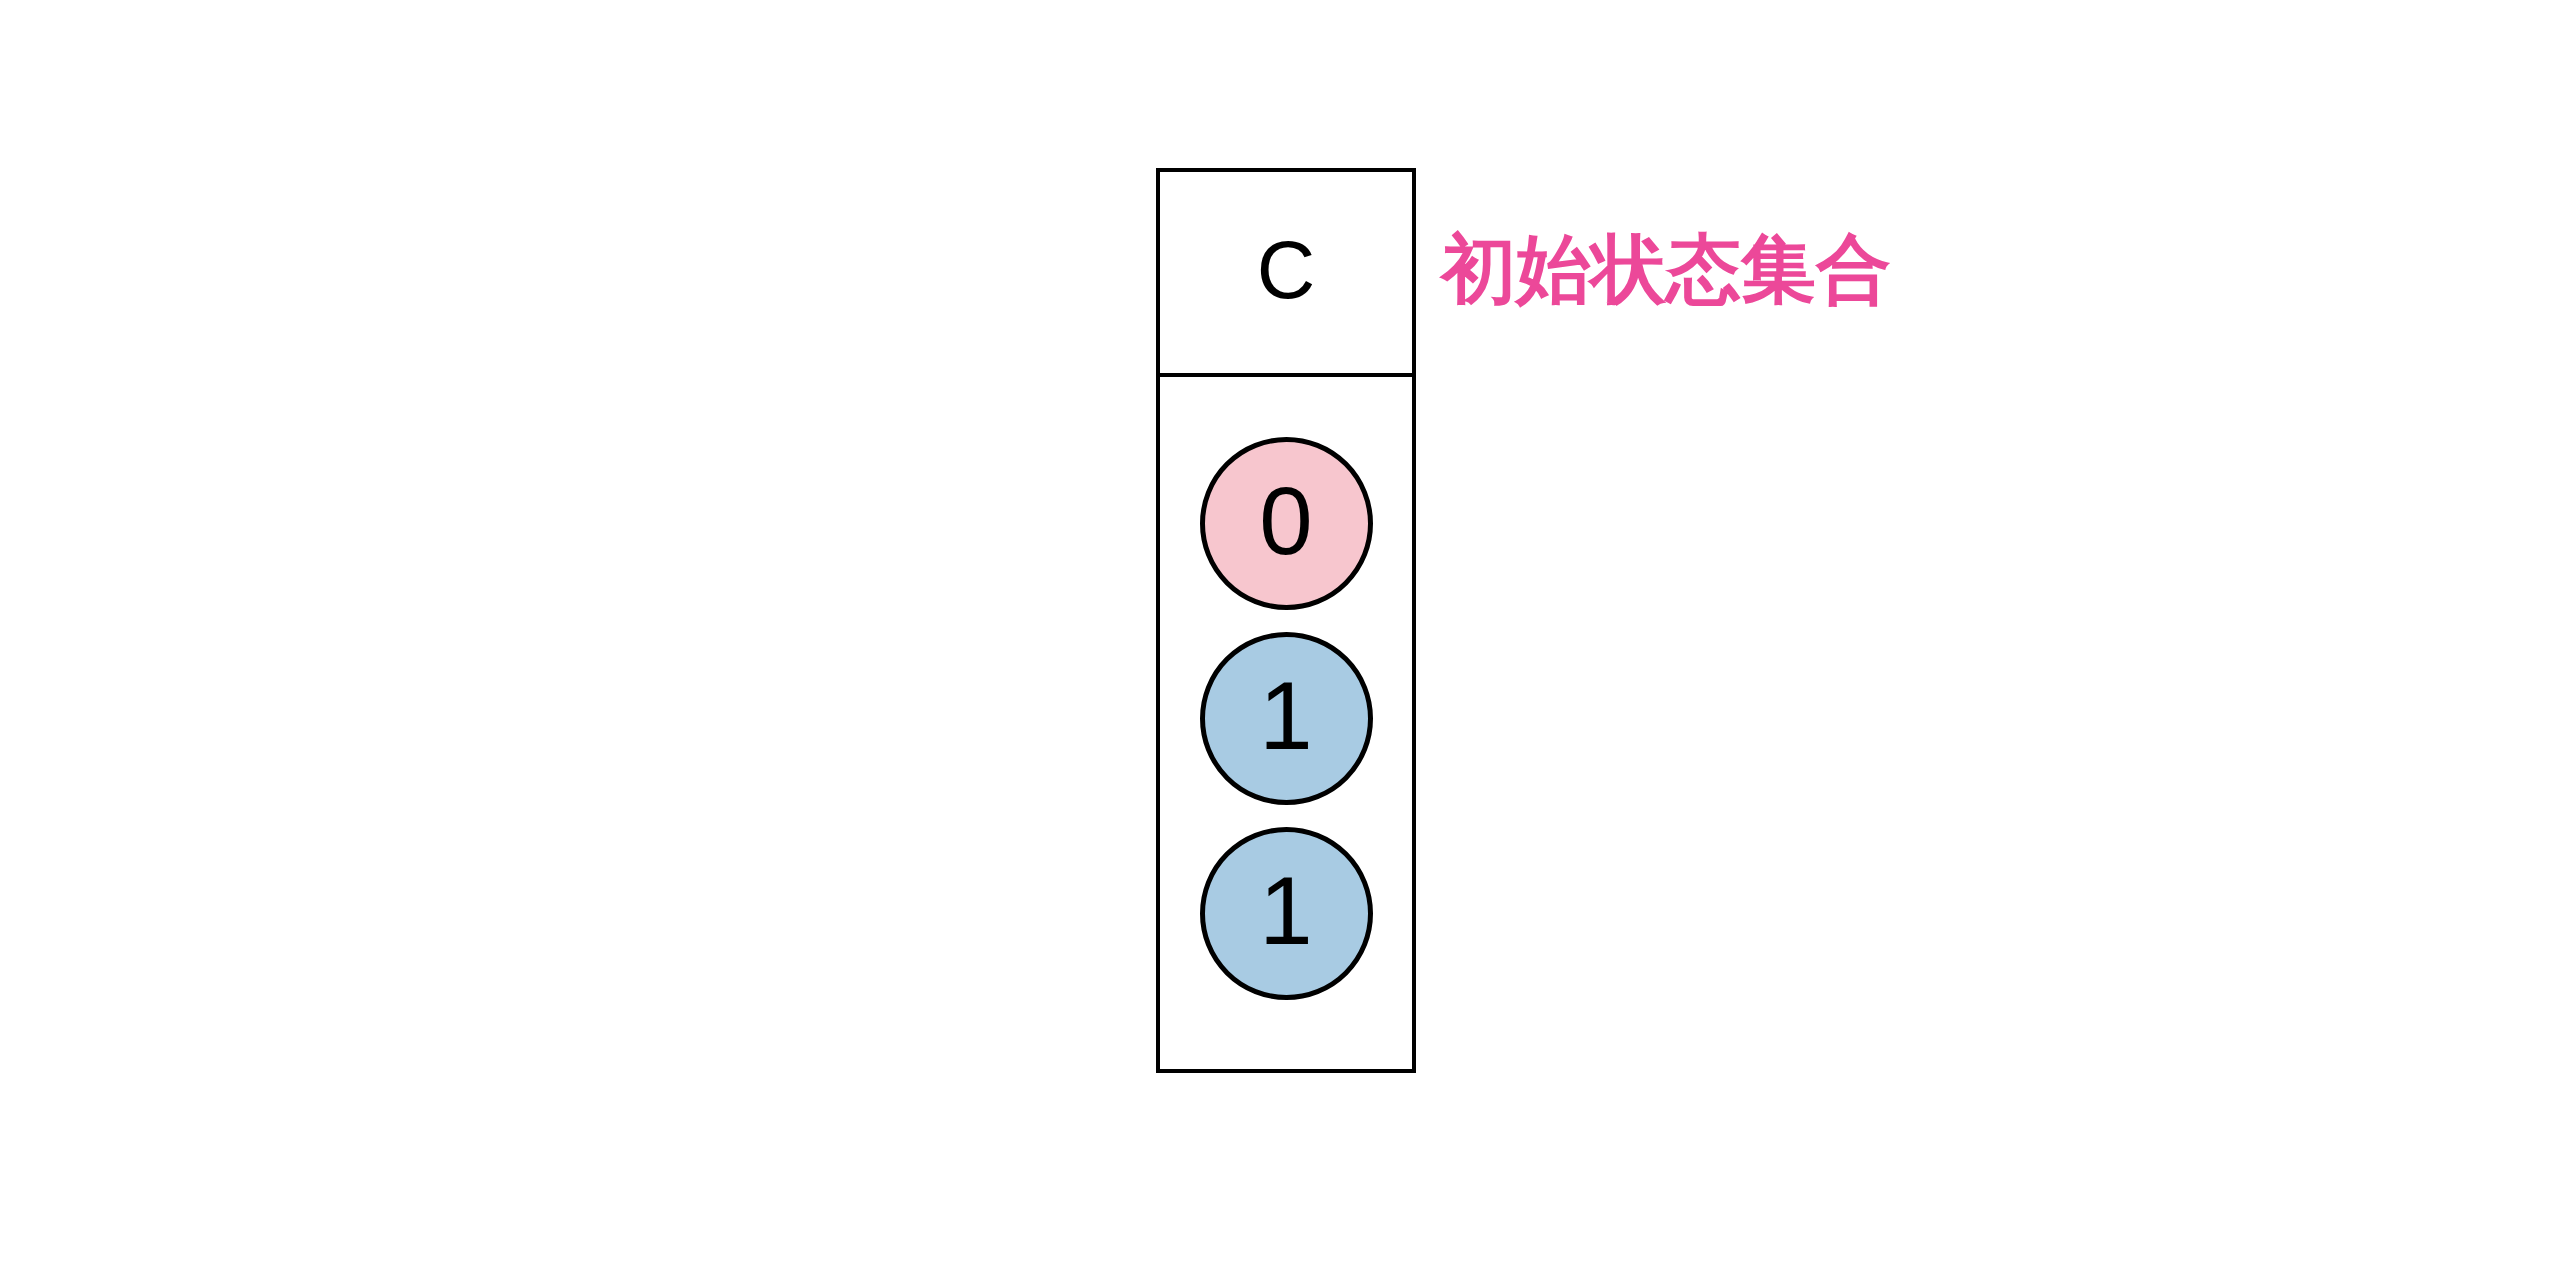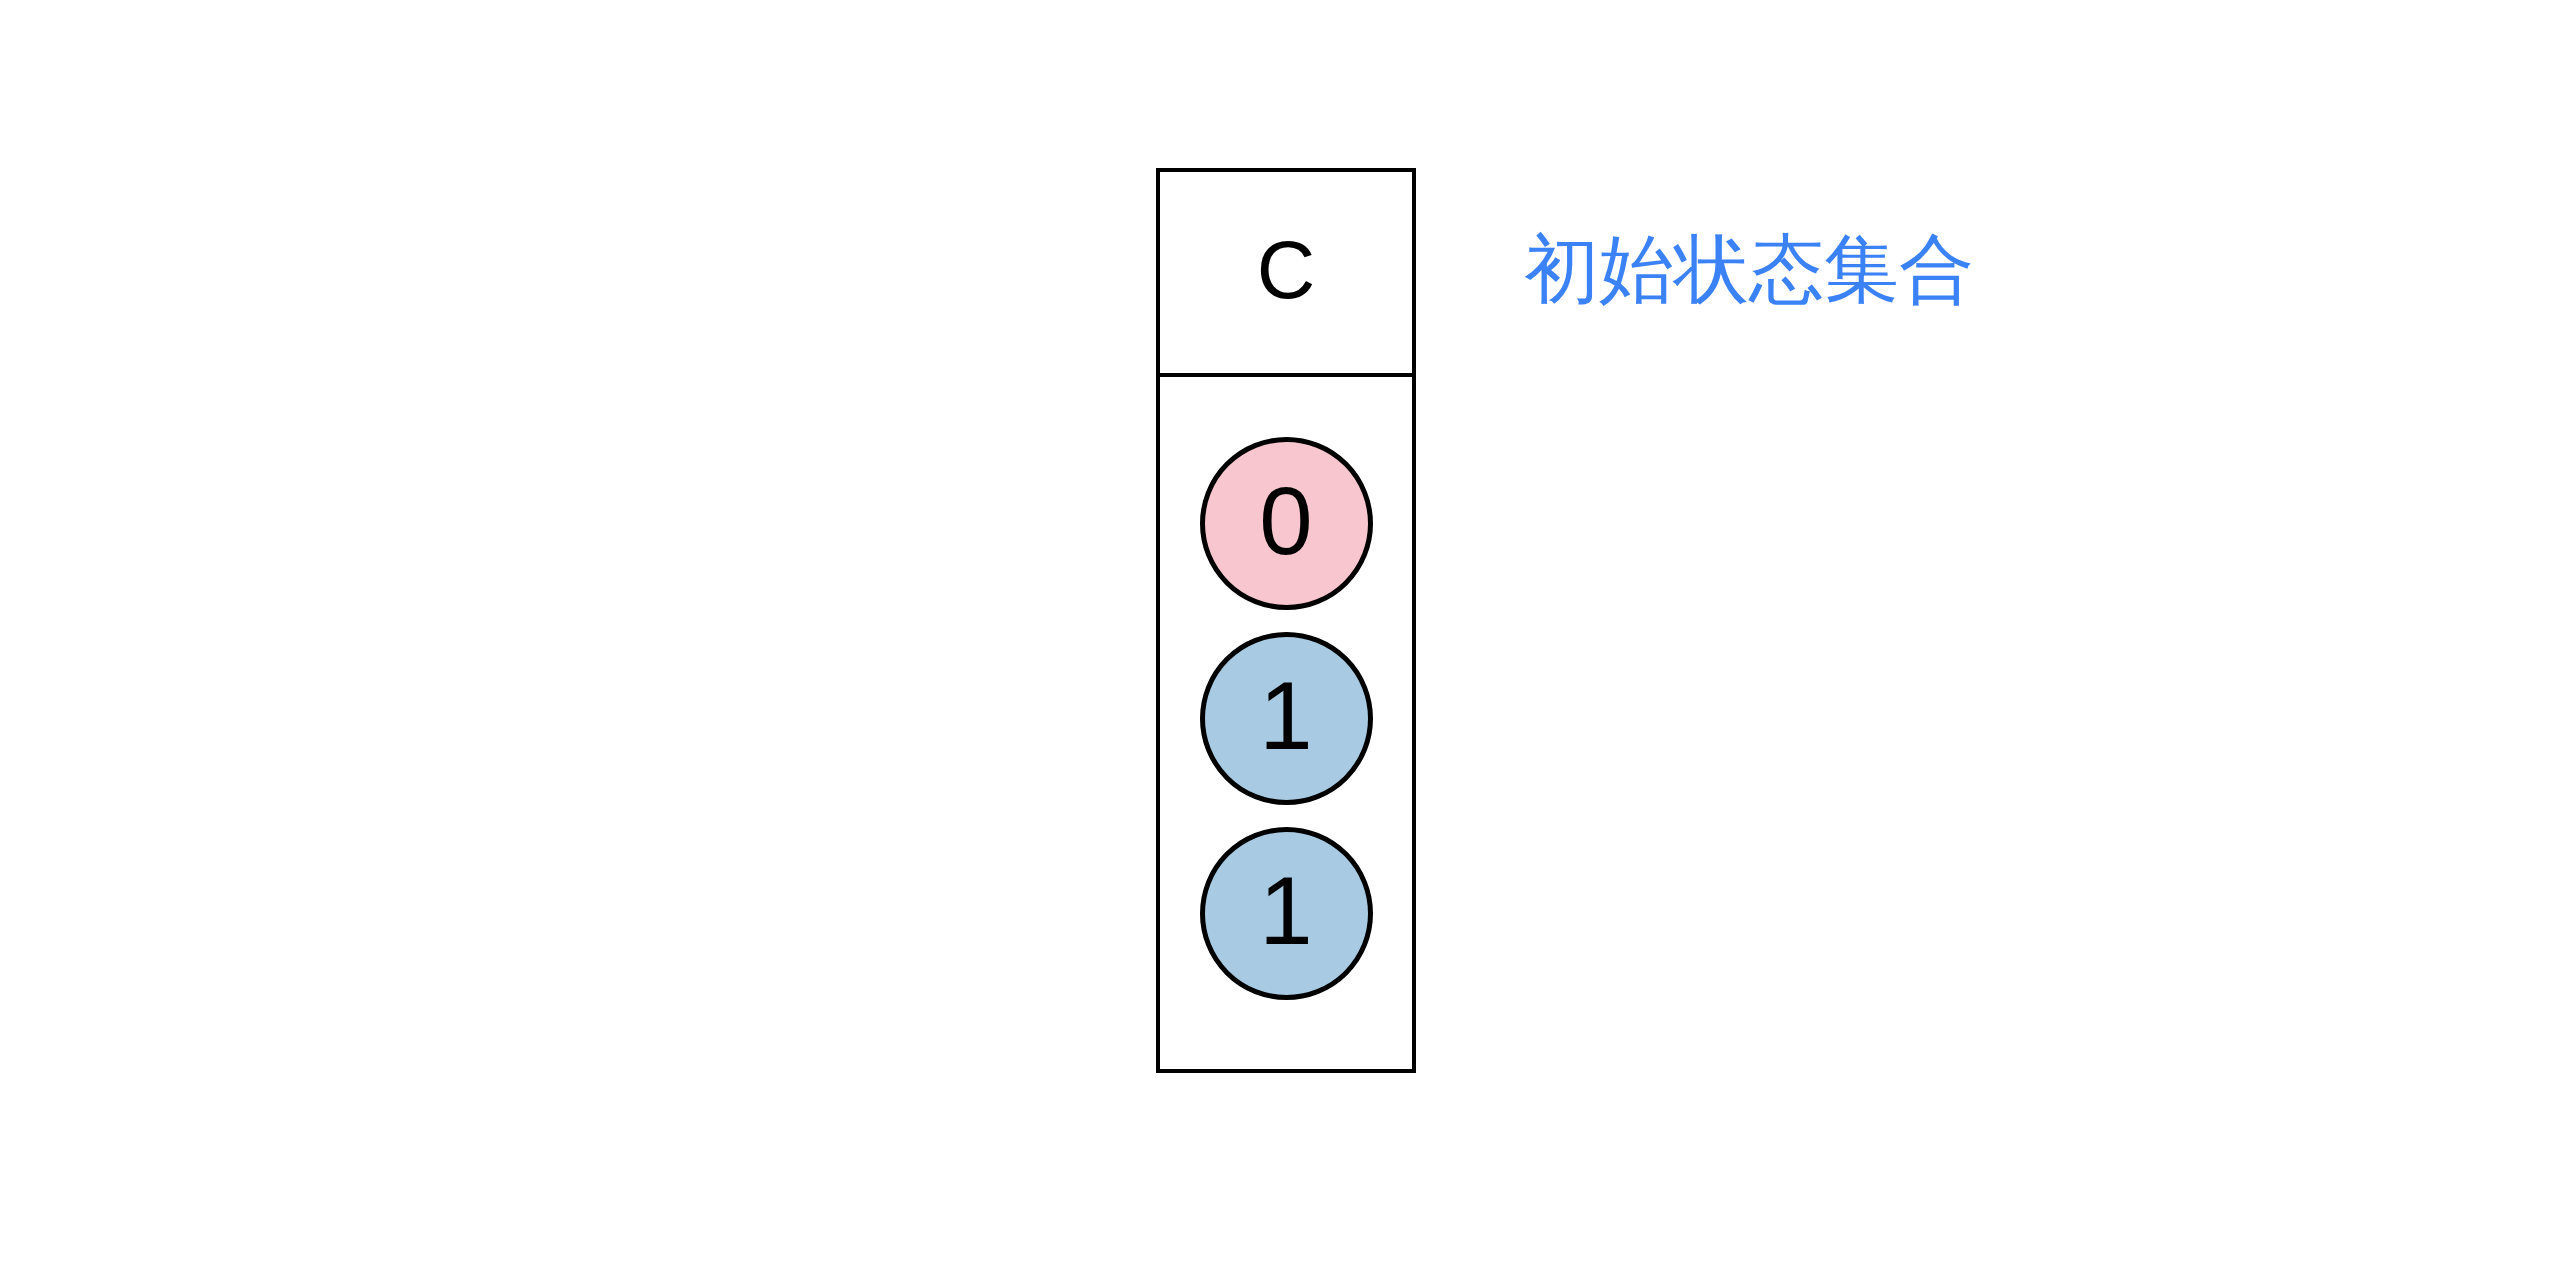--- a/index.html
+++ b/index.html
@@ -89,26 +89,26 @@
     line-height: 1;
     color: #000000;
     font-weight: 400;
     display: block;
     transform: translateY(-2.8px);
   }
 
   
   .annotation {
     position: absolute;
-    left: 1524px;
+    left: 1441px;
     top: 228px;
     font-size: 75px;
     line-height: 1.1;
-    color: #3b82f6;
-    font-weight: 400;
+    color: #ec4899;
+    font-weight: 700;
     white-space: nowrap;
   }
 </style>
 </head>
 <body>
 
 <div id="diagram-canvas">
 
   <div class="set-column">
 

